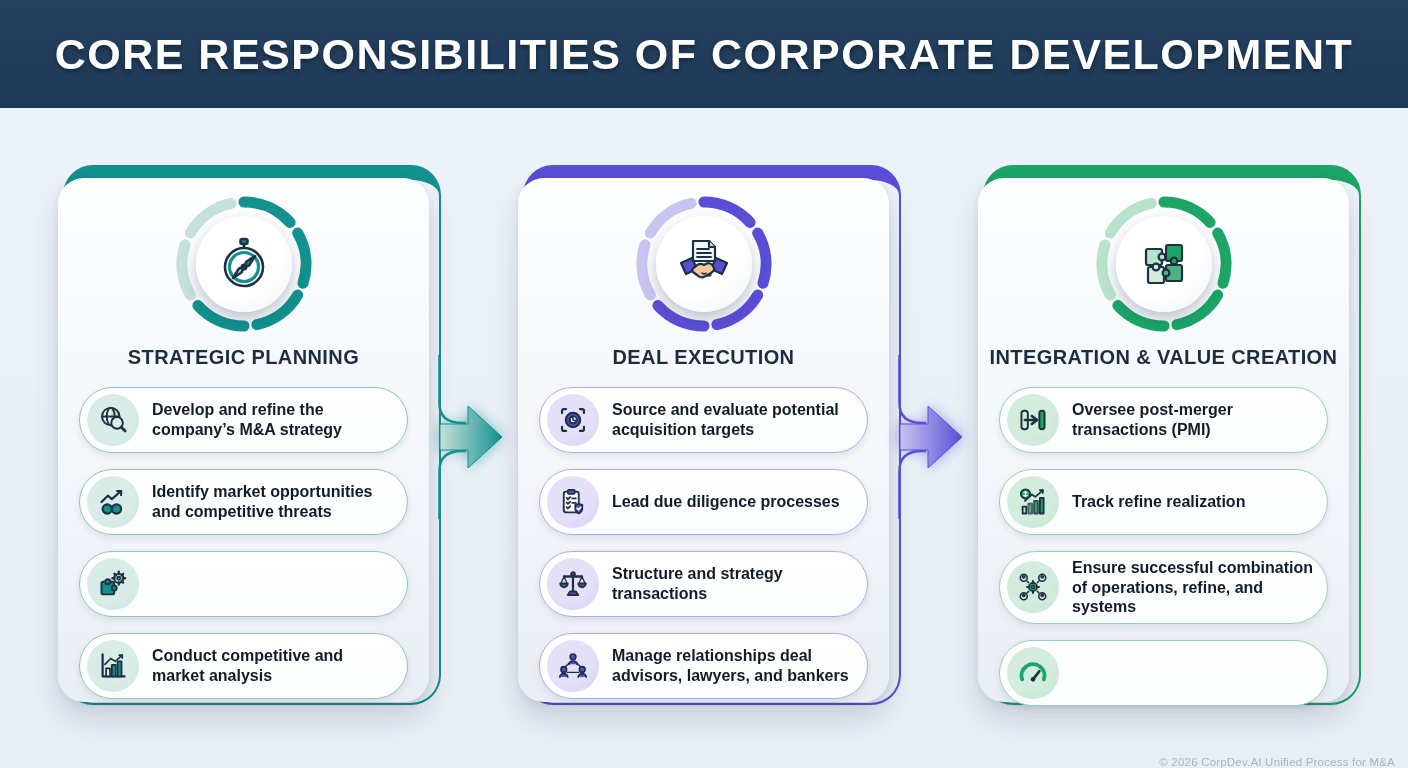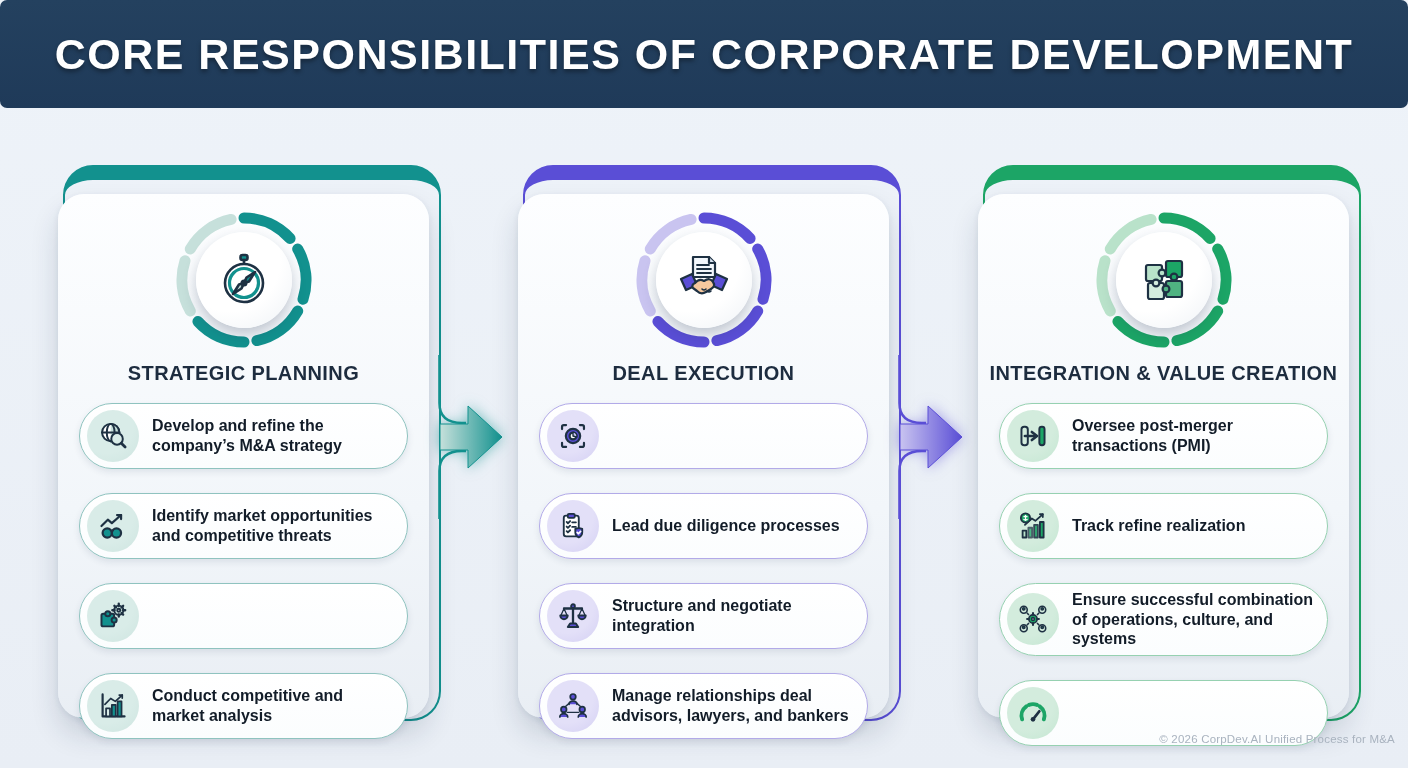--- a/index.html
+++ b/index.html
@@ -3,57 +3,57 @@
 <meta charset="utf-8">
 <style>
   * { margin:0; padding:0; box-sizing:border-box; }
   html,body { width:1408px; height:768px; overflow:hidden; }
   body { font-family:"Liberation Sans", sans-serif; background:var(--page-bg,#ecf1f7); }
   .page { position:relative; width:1408px; height:768px;
           background:linear-gradient(180deg,#eef3f9 0%,#e9eef5 100%); }
 
   
   .titlebar { height:108px; background:linear-gradient(180deg,#24415f,var(--header-bg,#1f3a59));
-              display:flex; align-items:center; justify-content:center;border-radius:7px; }
+              display:flex; align-items:center; justify-content:center; }
   .titlebar h1 { color:#ffffff; font-size:43px; font-weight:800; letter-spacing:1.5px;
                  text-shadow:0 3px 4px rgba(0,0,0,.35); white-space:nowrap; }
 
   
   .board { display:flex; gap:89px; padding:0 58px; }
   .col { position:relative; width:371px; margin-top:57px; }
   .col-0 { --glowc: rgba(18,145,142,.55); }
   .col-1 { --glowc: rgba(90,78,214,.50); }
   .col-2 { --glowc: rgba(28,165,102,.45); }
 
   .accent-frame { position:absolute; top:0; right:-12px; bottom:-3px; left:5px;
                   border:2.5px solid var(--accent); border-top-width:15px;
                   border-radius:30px; }
 
-  .card { position:relative; margin-top:29px; height:524px; border-radius:26px;
+  .card { position:relative; margin-top:13px; height:524px; border-radius:26px;
           background:linear-gradient(180deg,#fdfeff 0%,#f2f6fa 60%,#e9eef4 100%);
           box-shadow:0 16px 28px rgba(25,45,75,.16), 0 2px 6px rgba(25,45,75,.08); }
 
   
   .emblem { position:relative; height:154px; padding-top:18px;
             display:flex; justify-content:center; }
   .ring { width:136px; height:136px; }
   .ring path { fill:none; stroke-width:11; stroke-linecap:round; }
   .arc-a { stroke:var(--accent); }
   .arc-p { stroke:var(--pale); }
   .badge-big { position:absolute; top:38px; left:50%; transform:translateX(-50%);
                width:96px; height:96px; border-radius:50%;
                background:radial-gradient(circle at 35% 30%,#ffffff 55%,#eef2f6 100%);
                box-shadow:0 7px 14px rgba(25,45,75,.25);
                display:flex; align-items:center; justify-content:center; }
 
   .card h2 { margin-top:14px; text-align:center; font-size:20px; font-weight:800;
              letter-spacing:.4px; color:#1d2c3f; }
 
   .items { list-style:none; margin-top:18px; padding:0 21px;
-           display:flex; flex-direction:column; gap:24px;border-radius:22px; }
+           display:flex; flex-direction:column; gap:16px;border-radius:22px; }
   .pill { display:flex; align-items:center; gap:13px; min-height:64px;
           padding:6px 14px 6px 7px; border-radius:40px;
           background:linear-gradient(180deg,#ffffff, #fbfdfe);
           border:1.5px solid var(--pill-border);
           box-shadow:0 3px 7px rgba(30,50,80,.10); }
   .badge { flex:none; width:52px; height:52px; border-radius:50%;
            background:radial-gradient(circle at 38% 32%, var(--tint) 55%, var(--pale) 130%);
            display:flex; align-items:center; justify-content:center; }
   .ico { width:30px; height:30px; }
   .label { font-size:16px; line-height:1.22; font-weight:600; color:#121c28; }
@@ -61,21 +61,21 @@
   
   .arrow { position:absolute; top:162px; left:100%; margin-left:9px;
            width:80px; height:220px; overflow:visible; }
   .hook { fill:none; stroke:var(--accent); stroke-width:2.4; }
   .head { stroke:var(--accent); stroke-width:1;
           filter:drop-shadow(0 0 7px var(--glowc)); }
   .stop-pale { stop-color:var(--pale); }
   .stop-accent { stop-color:var(--accent); }
 
   
-  .copyright { position:absolute; right:13px; bottom:23px; font-size:11.5px;
+  .copyright { position:absolute; right:13px; bottom:0; font-size:11.5px;
                color:#a9b3bf; letter-spacing:.2px; }
 
   
   .ik { stroke:#1e3143; stroke-linecap:round; stroke-linejoin:round; fill:none; }
 </style>
 </head>
 <body>
 
 <div class="page" style="--page-bg: #ecf1f7;">
 
@@ -229,20 +229,21 @@
                   <path d="M3.5 7 V5 Q3.5 3.5 5 3.5 H7"></path>
                   <path d="M19 3.5 H21 Q22.5 3.5 22.5 5 V7"></path>
                   <path d="M22.5 19 V21 Q22.5 22.5 21 22.5 H19"></path>
                   <path d="M7 22.5 H5 Q3.5 22.5 3.5 21 V19"></path>
                   <circle cx="13" cy="13" r="6.2" fill="var(--accent)"></circle>
                   <circle cx="13" cy="13" r="3" fill="#ffffff"></circle>
                   <path d="M13 13 L13 9.6 A3.4 3.4 0 0 1 16.3 14 Z" fill="var(--pale)" stroke-width="1.2"></path>
                 </g>
               </svg>
             </span>
+            <span class="label">Source and evaluate potential acquisition targets</span>
           </li>
           <li class="pill">
             <span class="badge">
               <svg class="ico" viewBox="0 0 26 26">
                 <g class="ik" stroke-width="1.6">
                   <rect x="5" y="4" width="13" height="18" rx="2" fill="#ffffff"></rect>
                   <rect x="8.5" y="2.5" width="6" height="3.5" rx="1" fill="var(--accent)"></rect>
                   <path d="M7.5 9.5 l1.1 1.1 1.9 -1.9"></path>
                     <line x1="12.3" y1="9.8" x2="15.5" y2="9.8"></line>
                   <path d="M7.5 13.5 l1.1 1.1 1.9 -1.9"></path>
@@ -263,21 +264,21 @@
                   <circle cx="13" cy="4.5" r="1.6" fill="var(--accent)"></circle>
                   <line x1="5.2" y1="6.5" x2="20.8" y2="6.5" stroke-width="2"></line>
                   <path d="M5.2 6.5 L2.6 12.4 M5.2 6.5 L7.8 12.4" stroke-width="1.1"></path>
                   <path d="M2 12.6 a3.2 3.2 0 0 0 6.4 0 Z" fill="var(--accent)"></path>
                   <path d="M20.8 6.5 L18.2 12.4 M20.8 6.5 L23.4 12.4" stroke-width="1.1"></path>
                   <path d="M17.6 12.6 a3.2 3.2 0 0 0 6.4 0 Z" fill="var(--accent)"></path>
                   <path d="M8.5 22.5 h9 l-2 -3 h-5 Z" fill="var(--accent)"></path>
                 </g>
               </svg>
             </span>
-            <span class="label">Structure and negotiate integration</span>
+            <span class="label">Structure and strategy transactions</span>
           </li>
           <li class="pill">
             <span class="badge">
               <svg class="ico" viewBox="0 0 26 26">
                 <g class="ik" stroke-width="1.5">
                   <line x1="11.5" y1="9" x2="6.5" y2="13.5" stroke-width="1.2"></line>
                   <line x1="14.5" y1="9" x2="19.5" y2="13.5" stroke-width="1.2"></line>
                   <line x1="8" y1="18.5" x2="18" y2="18.5" stroke-width="1.2"></line>
                   <circle cx="13" cy="5" r="2.4" fill="var(--accent)"></circle>
                   <path d="M9.6 11.5 a3.4 2.8 0 0 1 6.8 0" fill="var(--accent)"></path>
@@ -384,21 +385,21 @@
                     <circle cx="5" cy="4.2" r="1" fill="var(--accent)"></circle>
                   <circle cx="21" cy="5" r="3" fill="var(--tint)"></circle>
                     <circle cx="21" cy="4.2" r="1" fill="var(--accent)"></circle>
                   <circle cx="5" cy="21" r="3" fill="var(--tint)"></circle>
                     <circle cx="5" cy="20.2" r="1" fill="var(--accent)"></circle>
                   <circle cx="21" cy="21" r="3" fill="var(--tint)"></circle>
                     <circle cx="21" cy="20.2" r="1" fill="var(--accent)"></circle>
                 </g>
               </svg>
             </span>
-            <span class="label">Ensure successful combination of operations, culture, and systems</span>
+            <span class="label">Ensure successful combination of operations, refine, and systems</span>
           </li>
           <li class="pill">
             <span class="badge">
               <svg class="ico" viewBox="0 0 26 26">
                 <g class="ik" stroke-width="3.4">
                   <path d="M3.6 18.5 A 9.8 9.8 0 0 1 7.2 7.3" stroke="var(--accent)"></path>
                   <path d="M9.5 6 A 9.8 9.8 0 0 1 16.5 6" stroke="var(--accent)"></path>
                   <path d="M18.8 7.3 A 9.8 9.8 0 0 1 22.4 18.5" stroke="var(--accent)"></path>
                   <line x1="13" y1="18.5" x2="18.5" y2="11.5" stroke-width="2.4"></line>
                   <circle cx="13" cy="18.5" r="2" fill="#1e3143" stroke-width="0"></circle>

